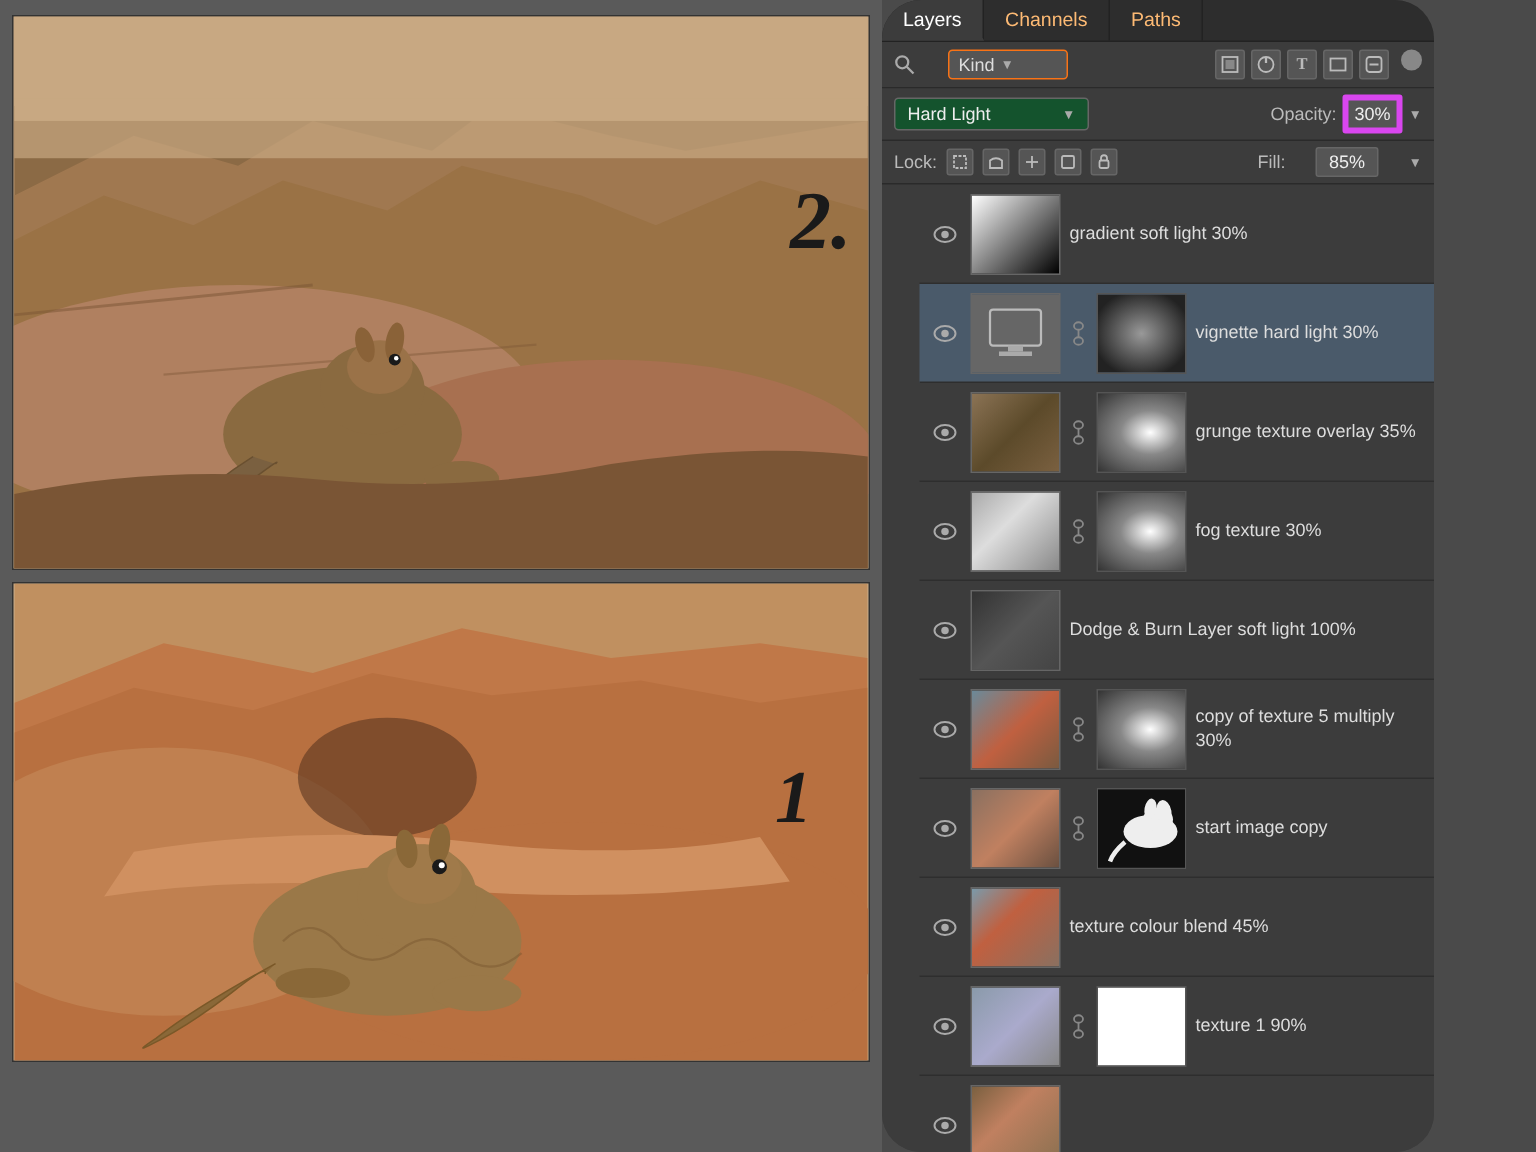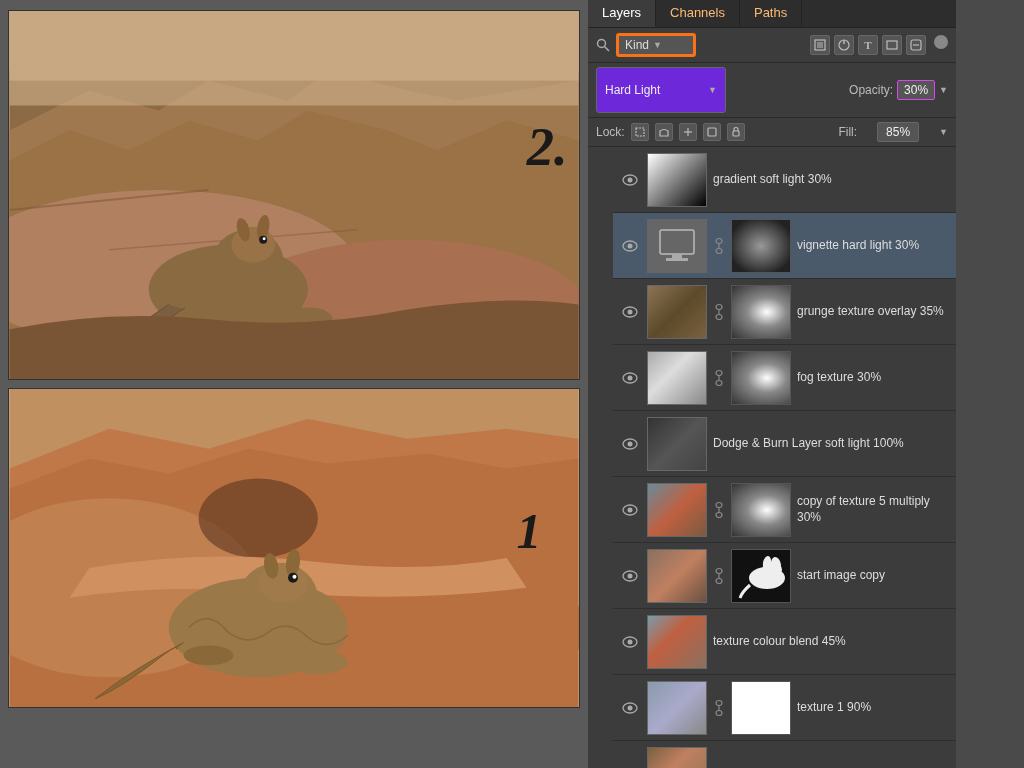--- a/index.html
+++ b/index.html
@@ -42,20 +42,21 @@
     }
 
     
     #layers-panel {
       width: 368px;
       height: 768px;
       background: #3c3c3c;
       display: flex;
       flex-direction: column;
       overflow: hidden;
+      border-radius: 26px;
     }
 
     
     .tabs-bar {
       display: flex;
       background: #2d2d2d;
       border-bottom: 1px solid #222;
       height: 28px;
     }
 
@@ -80,27 +81,28 @@
       padding: 5px 8px;
       background: #3c3c3c;
       border-bottom: 1px solid #2a2a2a;
       gap: 6px;
     }
 
     .kind-dropdown {
       display: flex;
       align-items: center;
       background: #555;
-      border: 3px solid #f97316;
+      border: 1px solid #f97316;
       border-radius: 3px;
       padding: 2px 6px;
       color: #ddd;
       font-size: 12px;
       gap: 4px;
       width: 80px;
+      margin-left: 16px;
     }
 
     .filter-icons {
       display: flex;
       gap: 4px;
       margin-left: auto;
     }
 
     .filter-icon {
       width: 20px;
@@ -130,24 +132,24 @@
       align-items: center;
       padding: 4px 8px;
       background: #3c3c3c;
       border-bottom: 1px solid #2a2a2a;
       gap: 8px;
     }
 
     .blend-dropdown {
       display: flex;
       align-items: center;
-      background: #6d28d9;
+      background: #14532d;
       border: 1px solid #666;
       border-radius: 3px;
-      padding: 15px 8px;
+      padding: 3px 8px;
       color: #eee;
       font-size: 12px;
       gap: 4px;
       width: 130px;
     }
 
     .opacity-section {
       display: flex;
       align-items: center;
       gap: 4px;
@@ -156,21 +158,21 @@
 
     .opacity-label {
       color: #bbb;
       font-size: 12px;
     }
 
     .opacity-value {
       color: #eee;
       font-size: 12px;
       background: #555;
-      border: 1px solid #d946ef;
+      border: 4px solid #d946ef;
       border-radius: 2px;
       padding: 2px 4px;
       min-width: 38px;
       text-align: center;
     }
 
     
     .lock-bar {
       display: flex;
       align-items: center;

